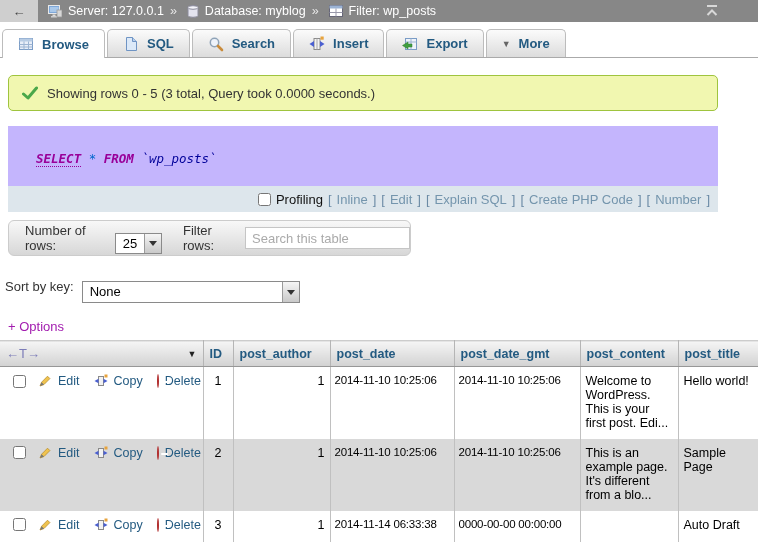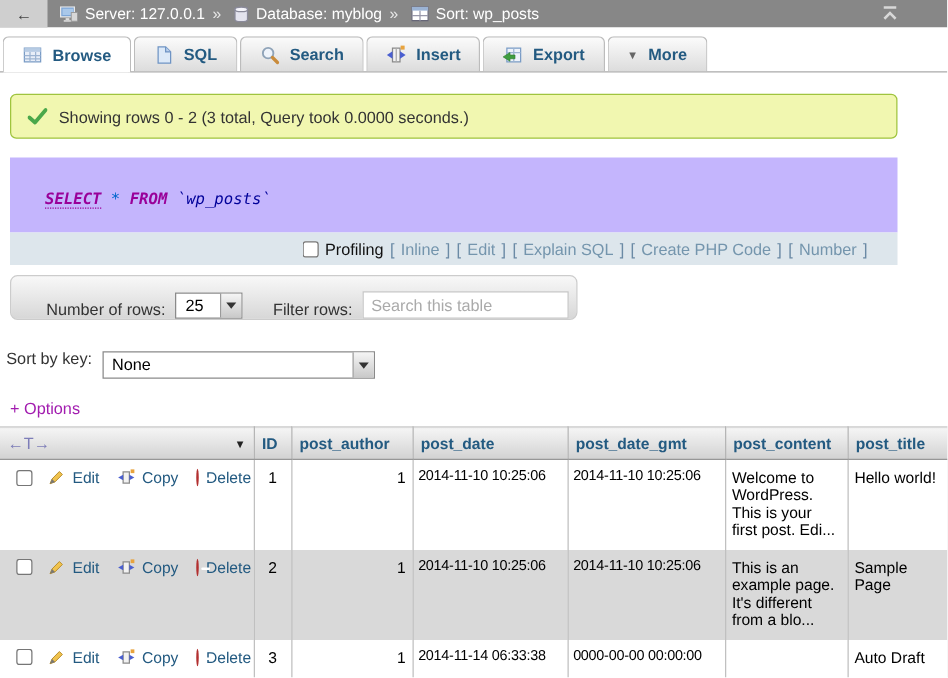--- a/index.html
+++ b/index.html
@@ -29,29 +29,29 @@
 
   
   .sqlbox { margin:15px 0 0 8px; width:710px; background:#c4b5fd; padding:25px 0 20px 28px;
             font-family:"DejaVu Sans Mono", monospace; font-size:12.5px; color:#000;font-style:italic; }
   .kw { color:#990099; font-weight:bold; }
   .kw.u { border-bottom:1px dotted #990099; }
   .sql-star { color:#0066cc; }
   .sql-tbl { color:#000099; }
 
   .profbar { margin-left:8px; width:710px; height:26px; background:#dde6ec; display:flex; align-items:center;
-             justify-content:flex-end; gap:5px; padding-right:24px; font-size:13px; color:#111; }
+             justify-content:flex-end; gap:5px; padding-right:8px; font-size:13px; color:#111; }
   .profbar input { width:13px; height:13px; }
   .plink { color:#7495ad; text-decoration:none; cursor:pointer; }
   .br { color:#6b8aa5; }
 
   
-  .controlsbar { margin:8px 0 0 8px; width:454px; height:36px; border:1px solid #ccc; border-radius:6px;
-                 background:linear-gradient(#f8f8f8,#d7d7d7); display:flex; align-items:flex-end; font-size:13px; color:#333;
-                 padding-left:28px; }
+  .controlsbar { margin:8px 0 0 8px; width:403px; height:36px; border:1px solid #ccc; border-radius:6px;
+                 background:linear-gradient(#f8f8f8,#d7d7d7); display:flex; align-items:center; font-size:13px; color:#333;
+                 padding-left:16px; }
   .fselect { display:inline-flex; align-items:stretch; background:#fff; border:1px solid #8a8a8a; height:21px; cursor:pointer;margin-top:11px; }
   .fselect .val { padding:2px 7px 0 7px; font-size:13px; color:#000; }
   .fselect .btn { width:17px; background:linear-gradient(#f5f5f5,#cicici,#c9c9c9); background:linear-gradient(#f5f5f5,#c9c9c9);
                   border-left:1px solid #9a9a9a; display:flex; align-items:center; justify-content:center; }
   .tri { width:0; height:0; border-left:4px solid transparent; border-right:4px solid transparent; border-top:5px solid #333; }
   .filter-input { width:165px; height:22px; border:1px solid #c5c5c5; font-size:13px; padding:0 6px; color:#7f1d1d;
                   font-family:"Liberation Sans", sans-serif; }
   .filter-input::placeholder { color:#aaa; }
   .gap24 { width:24px; }
   .gap8 { width:8px; }
@@ -113,21 +113,21 @@
     <span class="crumb">Database: myblog</span>
     <span class="sep">»</span>
     <span class="crumb-ico">
       <svg width="14" height="13" viewBox="0 0 14 13">
           <rect x="0.5" y="0.5" width="13" height="11" fill="#fff" stroke="#667"></rect>
           <rect x="0.5" y="0.5" width="13" height="3" fill="#9bb3d4"></rect>
           <line x1="0.5" y1="7.5" x2="13.5" y2="7.5" stroke="#99a"></line>
           <line x1="7" y1="3.5" x2="7" y2="11.5" stroke="#99a"></line>
         </svg>
     </span>
-    <span class="crumb">Sort: wp_posts</span>
+    <span class="crumb">Filter: wp_posts</span>
     <span class="collapse">
       <svg width="16" height="14" viewBox="0 0 16 14">
           <path d="M3,2 H13" stroke="#d8d8d8" stroke-width="2"></path>
           <path d="M3.5,11 L8,6.5 L12.5,11" stroke="#d8d8d8" stroke-width="2" fill="none"></path>
         </svg>
     </span>
   </div>
 
   
   <div class="tabbar">
@@ -191,21 +191,21 @@
     </div>
   </div>
 
   
   <div class="msg">
     <span class="ico">
       <svg width="16" height="14" viewBox="0 0 16 14">
           <path d="M1.5,8 L6,12 L14.5,2" stroke="#4aa84a" stroke-width="3" fill="none" stroke-linecap="round" stroke-linejoin="round"></path>
         </svg>
     </span>
-    <span>Showing rows 0 - 2 (3 total, Query took 0.0000 seconds.)</span>
+    <span>Showing rows 0 - 5 (3 total, Query took 0.0000 seconds.)</span>
   </div>
 
   
   <div class="sqlbox">
     <span class="kw u">SELECT</span>
     <span class="sql-star">*</span>
     <span class="kw">FROM</span>
     <span class="sql-tbl">`wp_posts`</span>
   </div>
 

